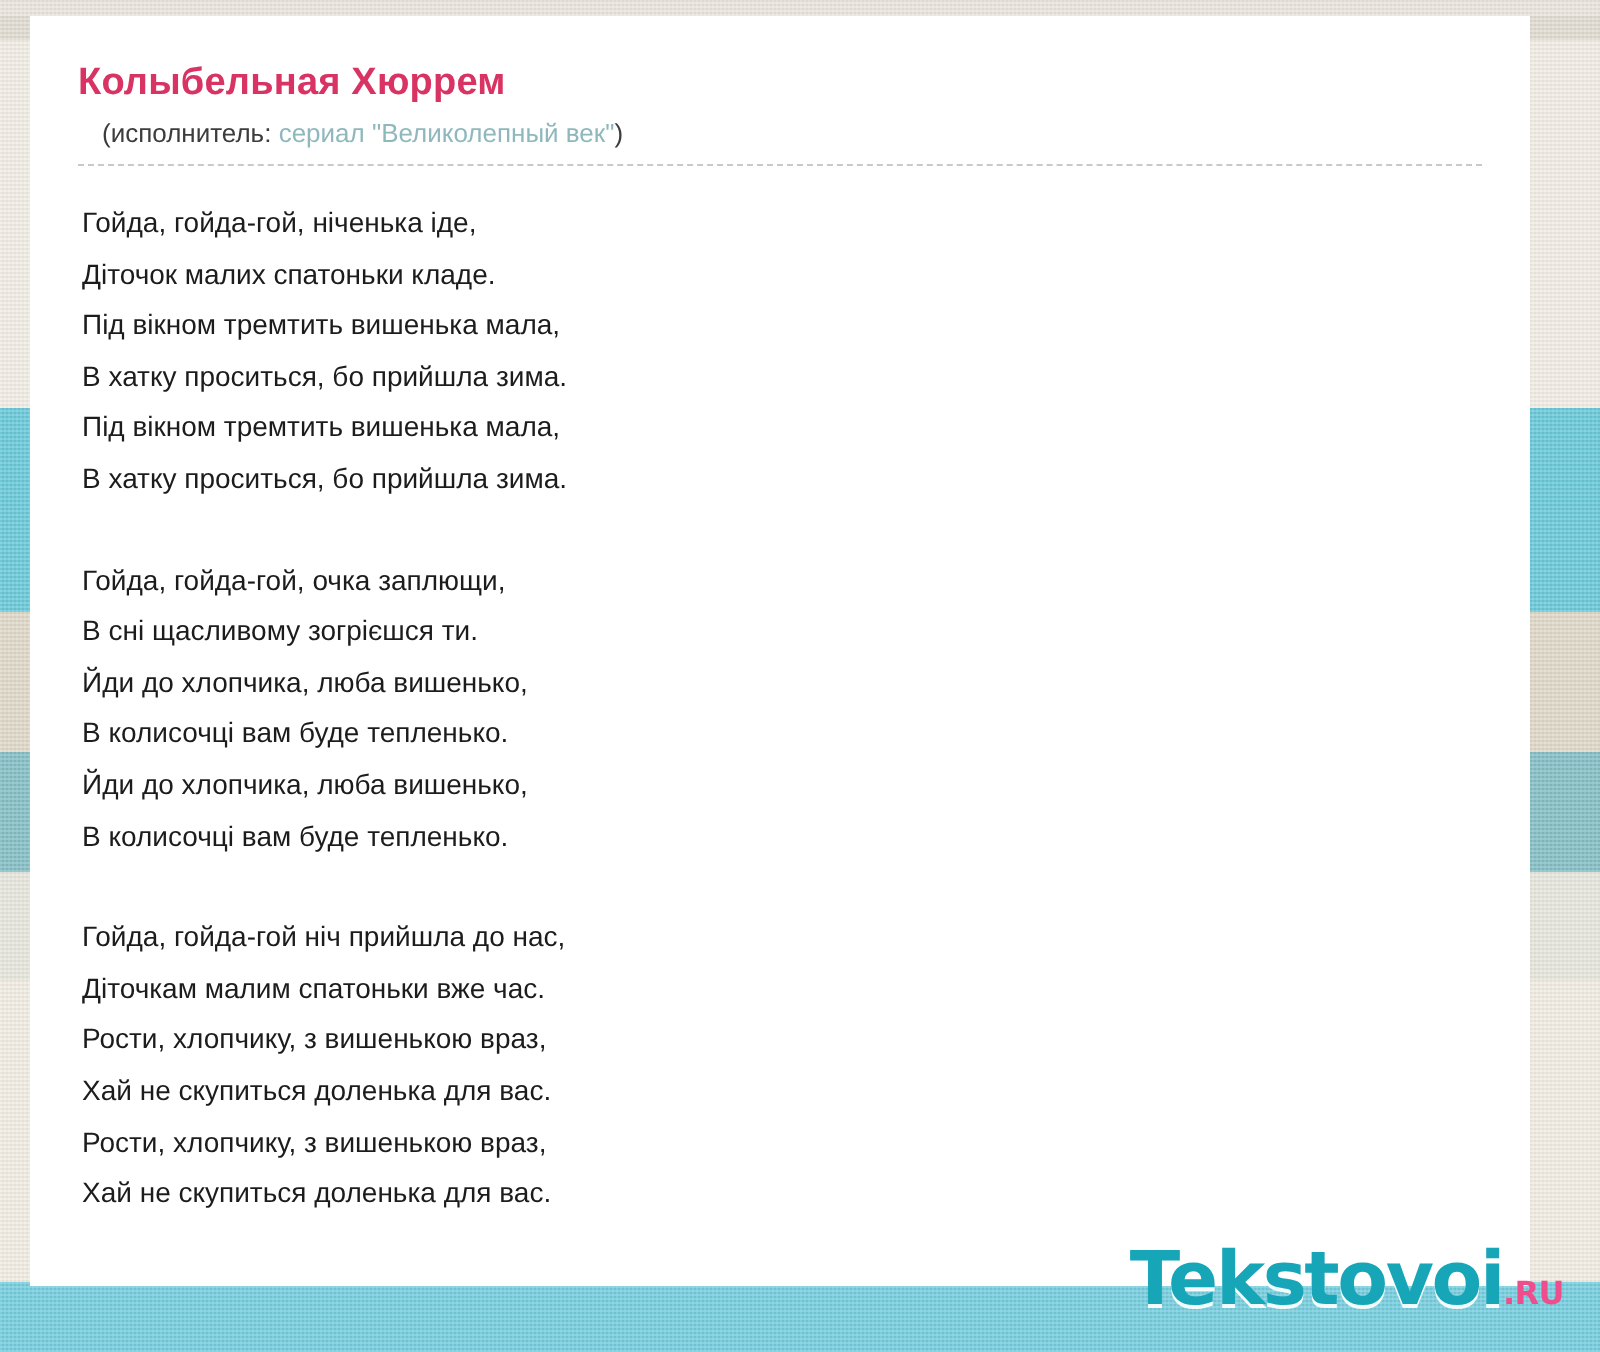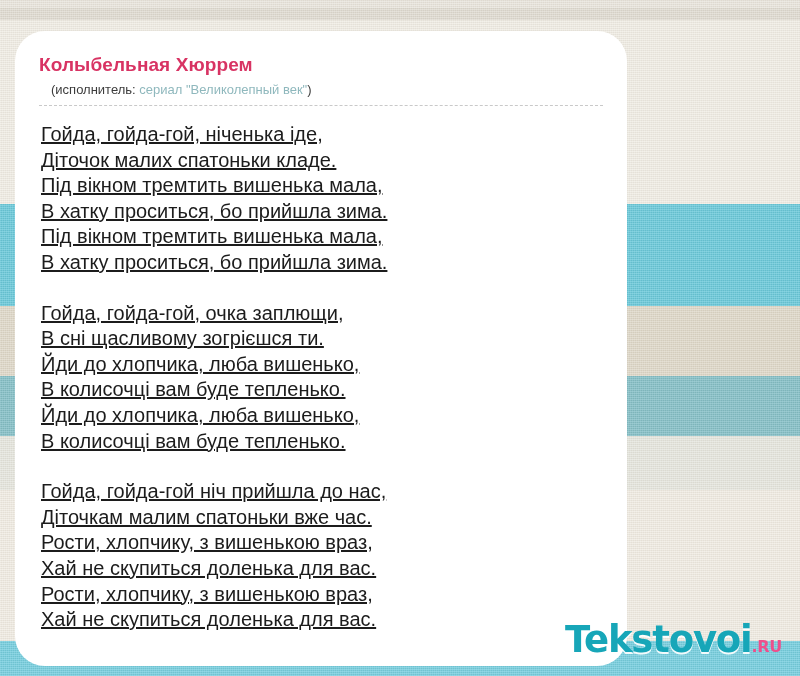--- a/index.html
+++ b/index.html
@@ -47,26 +47,25 @@
         rgba(120,105,85,.17) 1px, rgba(120,105,85,.17) 2px),
       repeating-linear-gradient(90deg,
         rgba(255,255,255,.45) 0px, rgba(255,255,255,.45) 1px,
         rgba(120,105,85,.15) 1px, rgba(120,105,85,.15) 2px);
   }
 
   
   #card {
     position:absolute;
     left:15px;
-    top:31px;
-    width:612px;
+    top:8px;
+    width:750px;
     height:635px;
     background:#ffffff;
     z-index:2;
-    border-radius:30px;
   }
 
   
   .header { padding:22px 24px 0 24px; }
 
   .song-title {
     font-size:19px;
     font-weight:bold;
     color:#d83363;
     letter-spacing:.1px;
@@ -88,24 +87,23 @@
 
   .divider {
     margin:6px 24px 0 24px;
     border-top:1px dashed #c9c9c9;
     height:0;
   }
 
   
   .lyrics {
     padding:16px 24px 0 26px;
-    font-size:20px;
+    font-size:14px;
     line-height:25.6px;
     color:#1c1c1c;
-    text-decoration:underline;
   }
   .stanza { margin:0 0 25px 0; }
   .stanza:last-child { margin-bottom:0; }
   .lyric-line { white-space:nowrap; }
 
   
   #logo {
     position:absolute;
     right:18px;
     bottom:18px;

